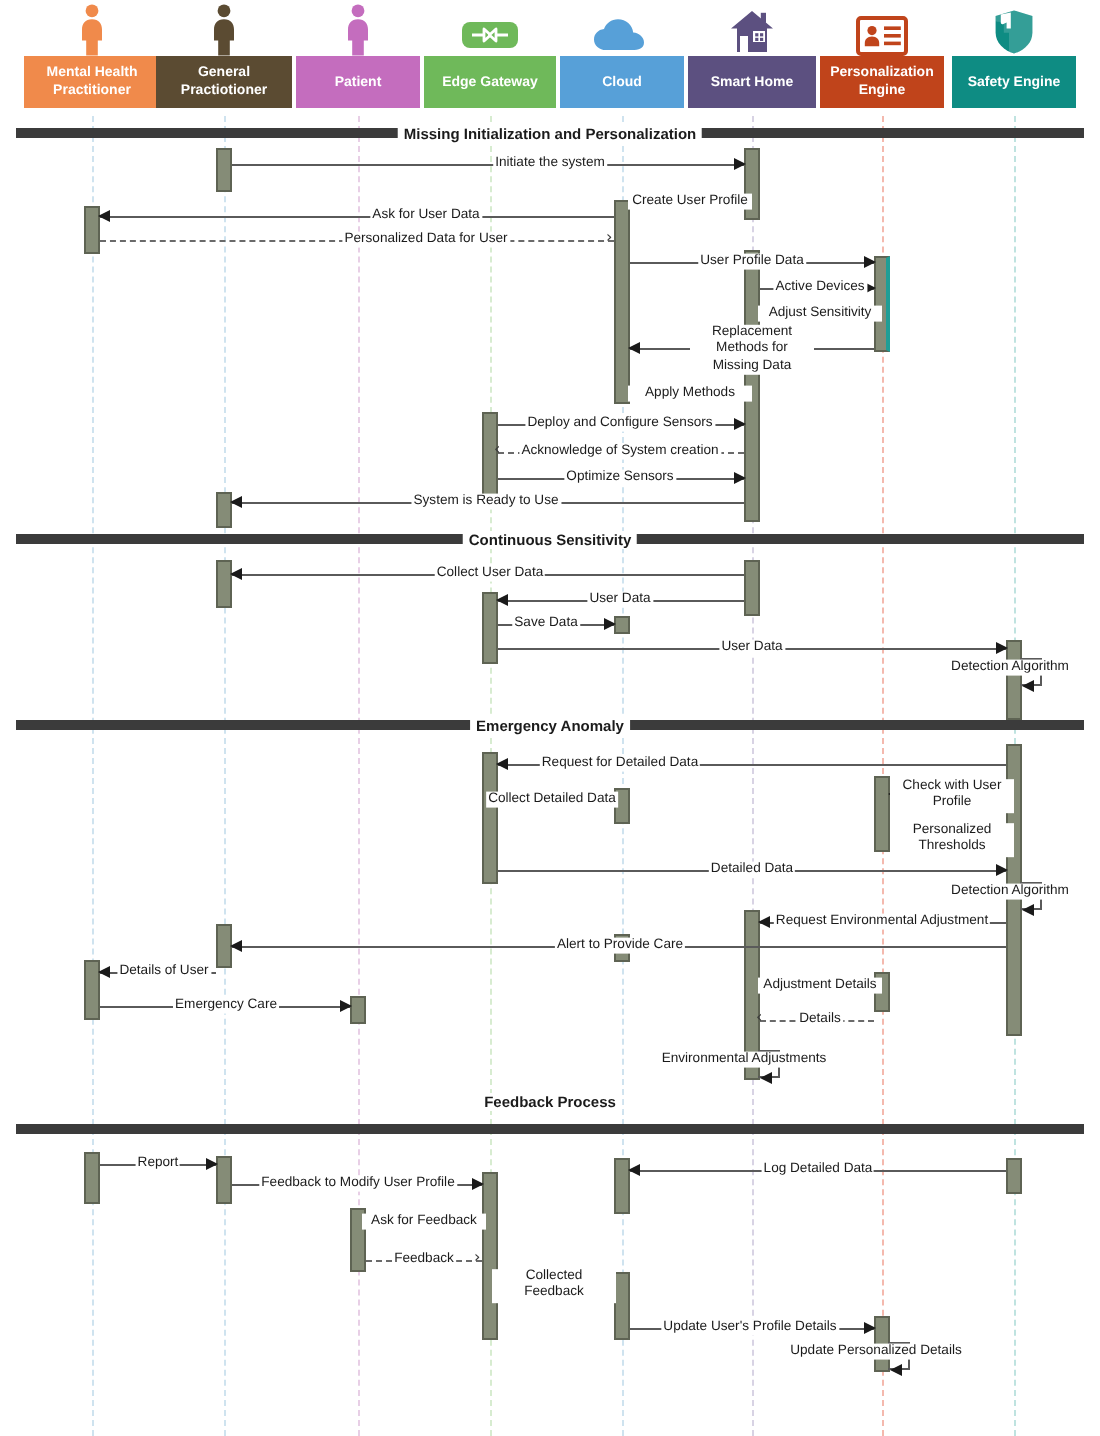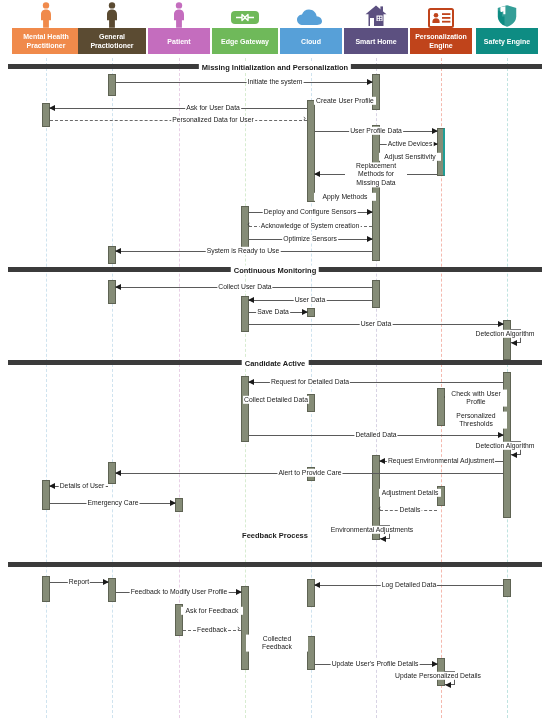--- a/index.html
+++ b/index.html
@@ -305,19 +305,19 @@
       <div class="arrow right" style="top: 661px; left: 432px;"></div>
       <div class="mlabel" style="left: 375px; top: 664px;">Update User's Profile Details</div>
       <div class="self" style="left: 444px; top: 671px; width: 11px; height: 14px;"></div>
       <div class="arrow left" style="left: 445px; top: 682px;"></div>
       <div class="mlabel" style="left: 438px; top: 676px;">Update Personalized Details</div>
     </div>
   <div id="sections-layer">
       <div class="sep" style="top: 64px;"></div>
       <div class="sep-label" style="left: 275px; top: 66.5px;">Missing Initialization and Personalization</div>
       <div class="sep" style="top: 267px;"></div>
-      <div class="sep-label" style="left: 275px; top: 269.5px;">Continuous Monitoring</div>
+      <div class="sep-label" style="left: 275px; top: 269.5px;">Continuous Sensitivity</div>
       <div class="sep" style="top: 360px;"></div>
-      <div class="sep-label" style="left: 275px; top: 362.5px;">Candidate Active</div>
+      <div class="sep-label" style="left: 275px; top: 362.5px;">Emergency Anomaly</div>
       <div class="sep" style="top: 562px;"></div>
-      <div class="sep-label" style="left: 275px; top: 535px;">Feedback Process</div>
+      <div class="sep-label" style="left: 275px; top: 551px;">Feedback Process</div>
     </div>
 </div>
 
 </body></html>

